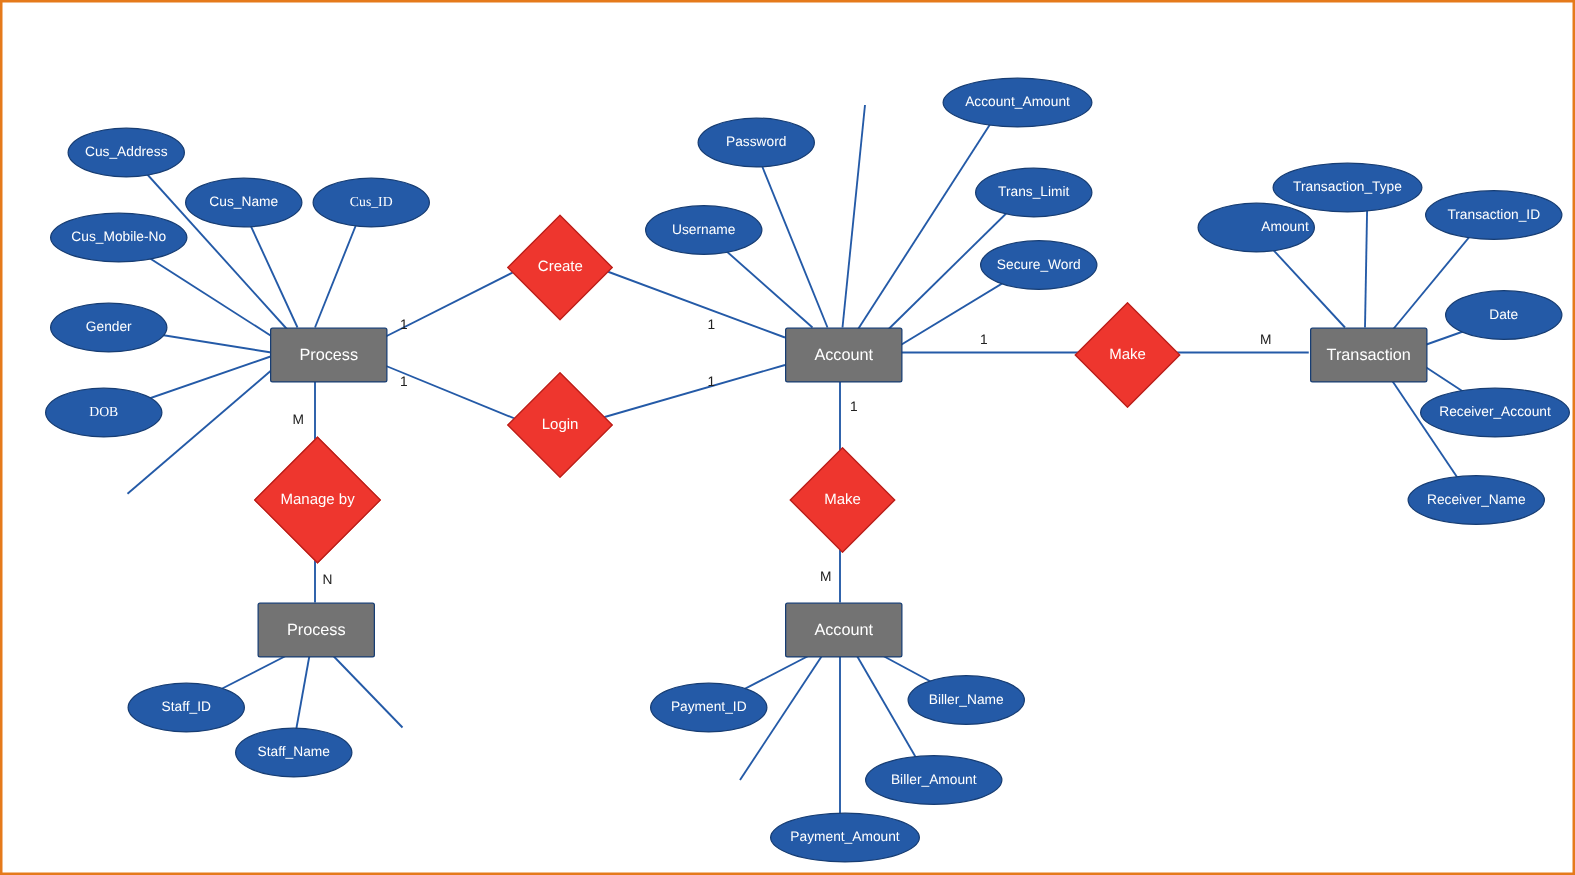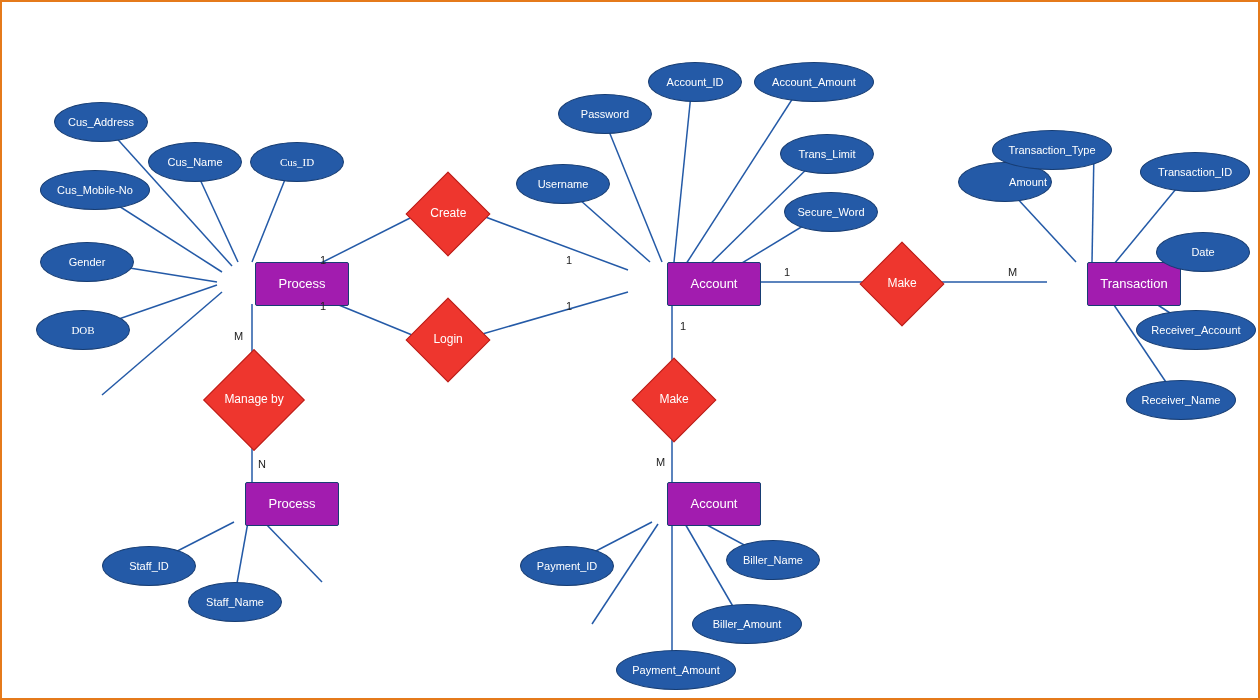--- a/index.html
+++ b/index.html
@@ -3,21 +3,21 @@
 <meta charset="utf-8">
 <style>
   html, body { margin:0; padding:0; }
   body { font-family: Arial, Helvetica, sans-serif; background:#fff; }
   .frame { position:relative; width:1260px; height:700px; box-sizing:border-box;
            border:2px solid #E57A1B; background:#fff; overflow:hidden; }
   svg { position:absolute; inset:0; width:1260px; height:700px; }
   .node { position:absolute; color:#fff; font-size:12px; display:flex;
           align-items:center; justify-content:center; text-align:center;
           line-height:1.1; user-select:none; }
-  .entity  { background:#a21caf; border:1px solid #173d73; border-radius:2px; font-size:13px;margin-left:39px; }
+  .entity  { background:#737373; border:1px solid #173d73; border-radius:2px; font-size:13px; }
   .attr    { background:#245AA7; border:1px solid #173d73; border-radius:50%; font-size:11px; padding:0 4px; box-sizing:border-box;}
   .rel     { background:#EE362E; border:1px solid #b8201b; font-size:12px; }
   .diamond { transform: rotate(45deg); }
   .diamond > span { transform: rotate(-45deg); display:block; }
   .card { position:absolute; font-size:11px; color:#222; user-select:none; }
 
   
   .e-main { width:92px;  height:42px; }
   .a-ell  { width:94px;  height:40px; }
   .a-wide { width:110px; height:40px; }
@@ -139,23 +139,20 @@
 <div class="node attr a-ell" style="left:186px; top:580px;">
       <span>Staff_Name</span>
     </div>
 
 <div class="node attr a-ell" style="left:514px; top:162px;">
       <span>Username</span>
     </div>
 <div class="node attr a-ell" style="left:556px; top:92px;">
       <span>Password</span>
     </div>
-<div class="node attr a-ell" style="left:646px; top:60px;">
-      <span>Account_ID</span>
-    </div>
 <div class="node attr a-xw" style="left:752px; top:60px;">
       <span>Account_Amount</span>
     </div>
 <div class="node attr a-ell" style="left:778px; top:132px;">
       <span>Trans_Limit</span>
     </div>
 <div class="node attr a-ell" style="left:782px; top:190px;">
       <span>Secure_Word</span>
     </div>
 
@@ -168,21 +165,21 @@
 <div class="node attr a-wide" style="left:690px; top:602px;">
       <span>Biller_Amount</span>
     </div>
 <div class="node attr a-ell" style="left:724px; top:538px;">
       <span>Biller_Name</span>
     </div>
 
 <div class="node attr a-ell" style="left:956px;  top:160px;justify-content:flex-end;">
       <span>Amount</span>
     </div>
-<div class="node attr a-xw" style="left:990px; top:128px;text-align:right;">
+<div class="node attr a-xw" style="left:1016px; top:128px;text-align:right;">
       <span>Transaction_Type</span>
     </div>
 <div class="node attr a-wide" style="left:1138px; top:150px;">
       <span>Transaction_ID</span>
     </div>
 <div class="node attr a-ell" style="left:1154px; top:230px;">
       <span>Date</span>
     </div>
 <div class="node attr a-xw" style="left:1134px; top:308px;">
       <span>Receiver_Account</span>

